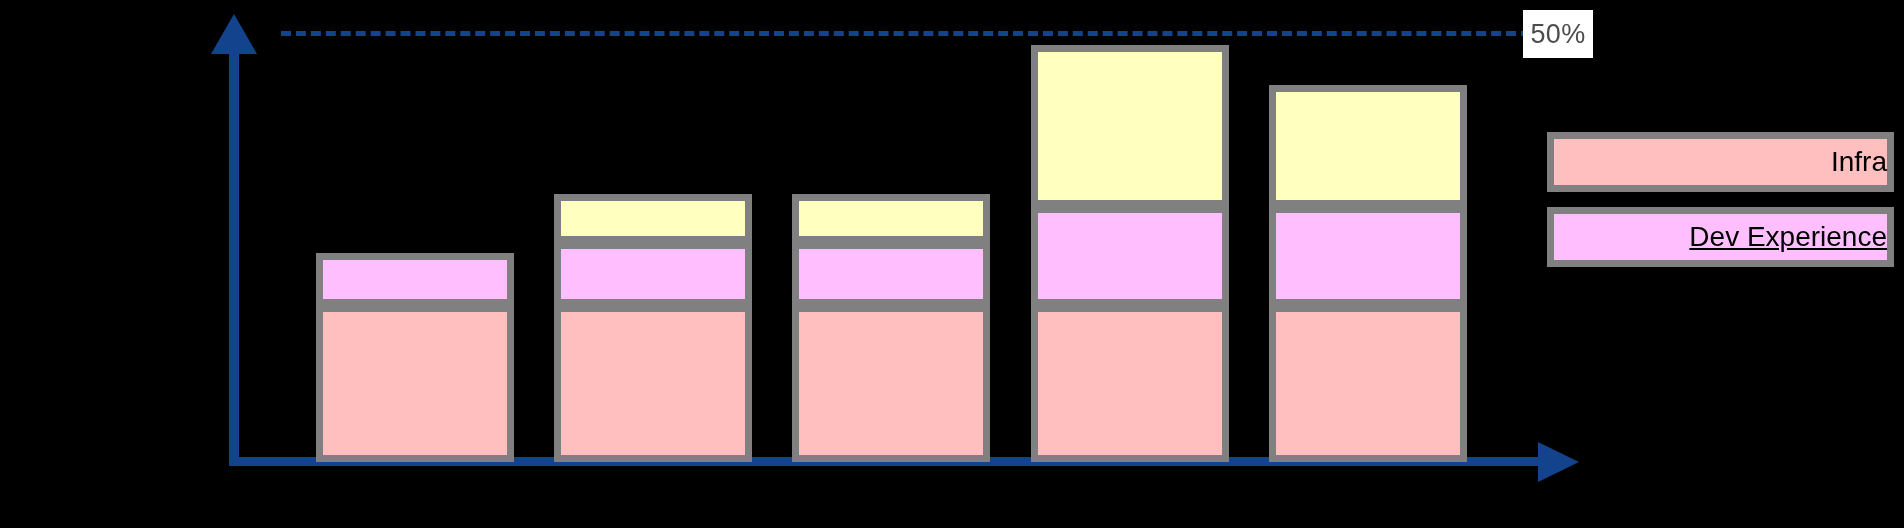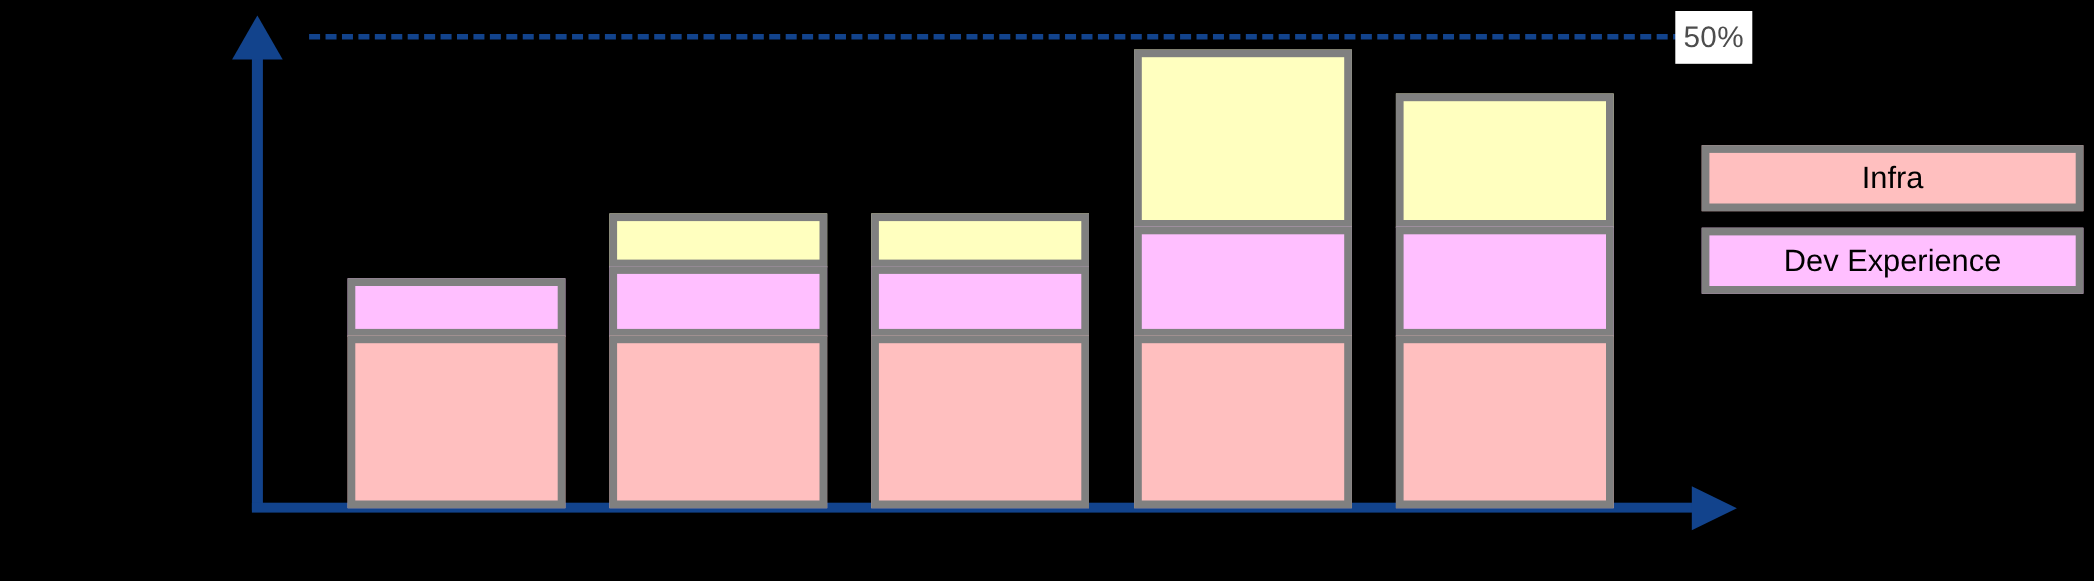--- a/index.html
+++ b/index.html
@@ -106,28 +106,28 @@
     width: 347px;
   }
   .legend-item {
     position: relative;
     width: 347px;
     height: 60px;
     border: 7px solid #808080;
     margin-bottom: 15px;
     display: flex;
     align-items: center;
-    justify-content: center;
+    justify-content: flex-end;
     color: #000000;
     font-size: 28px;
     line-height: 1;
     white-space: nowrap;
   }
   .legend-item.infra   { background: #FFBFBF; }
-  .legend-item.devex   { background: #FFBFFF; }
+  .legend-item.devex   { background: #FFBFFF; text-decoration: underline; }
   .legend-item.prodeng { background: #FFFFBF; }
 </style>
 </head>
 <body>
 
 <div id="chart-root">
 
   <div class="axis-y-line"></div>
   <div class="axis-y-head"></div>
   <div class="axis-x-line"></div>

